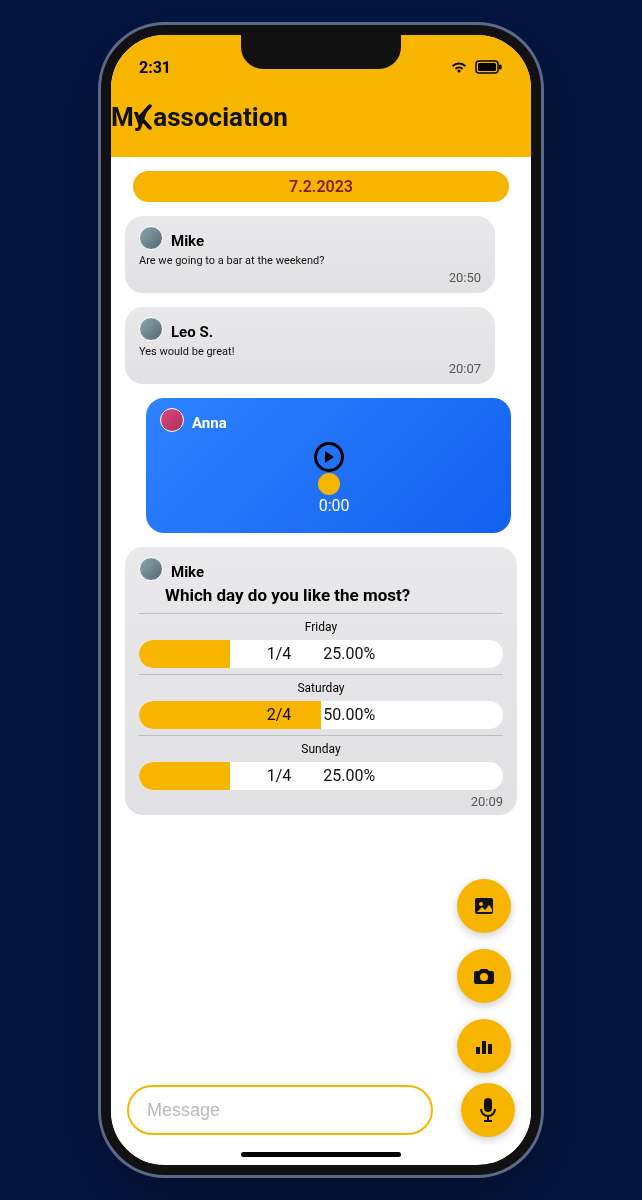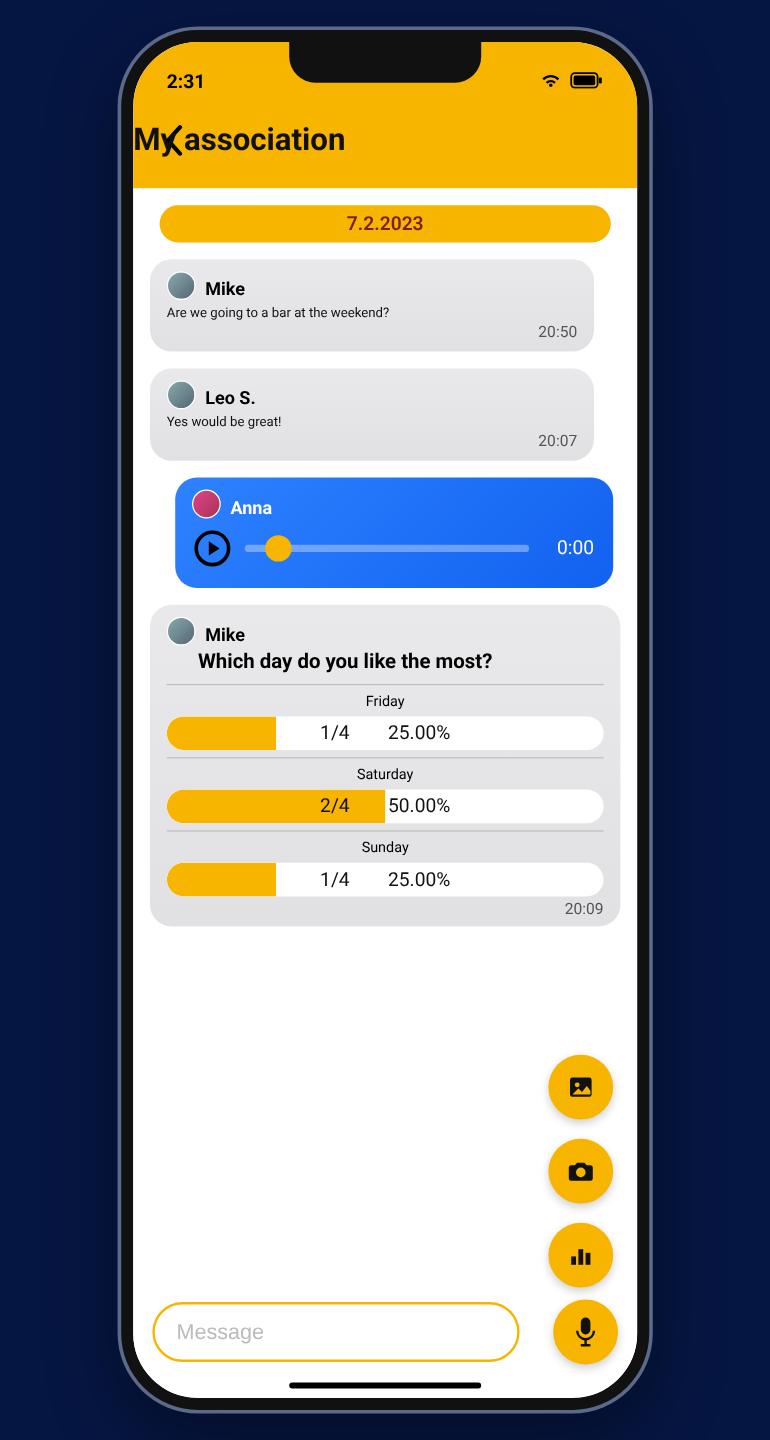--- a/index.html
+++ b/index.html
@@ -113,20 +113,21 @@
     color: #fff;
     margin-left: auto;
     margin-right: 6px;
     max-width: 365px;
   }
   .voice .sender { color: #fff; }
   .voice .msg-time { color: #e6e6e6; }
   .voice-body {
     display: flex; align-items: center; gap: 12px;
     padding: 6px 2px 10px 2px;
+    flex-direction: column;
   }
   .play-btn {
     width: 30px; height: 30px; border: 3px solid #000; border-radius: 50%;
     display: flex; align-items: center; justify-content: center;
     cursor: pointer;
   }
   .play-btn::after {
     content: ""; width: 0; height: 0;
     border-left: 9px solid #000;
     border-top: 6px solid transparent;

